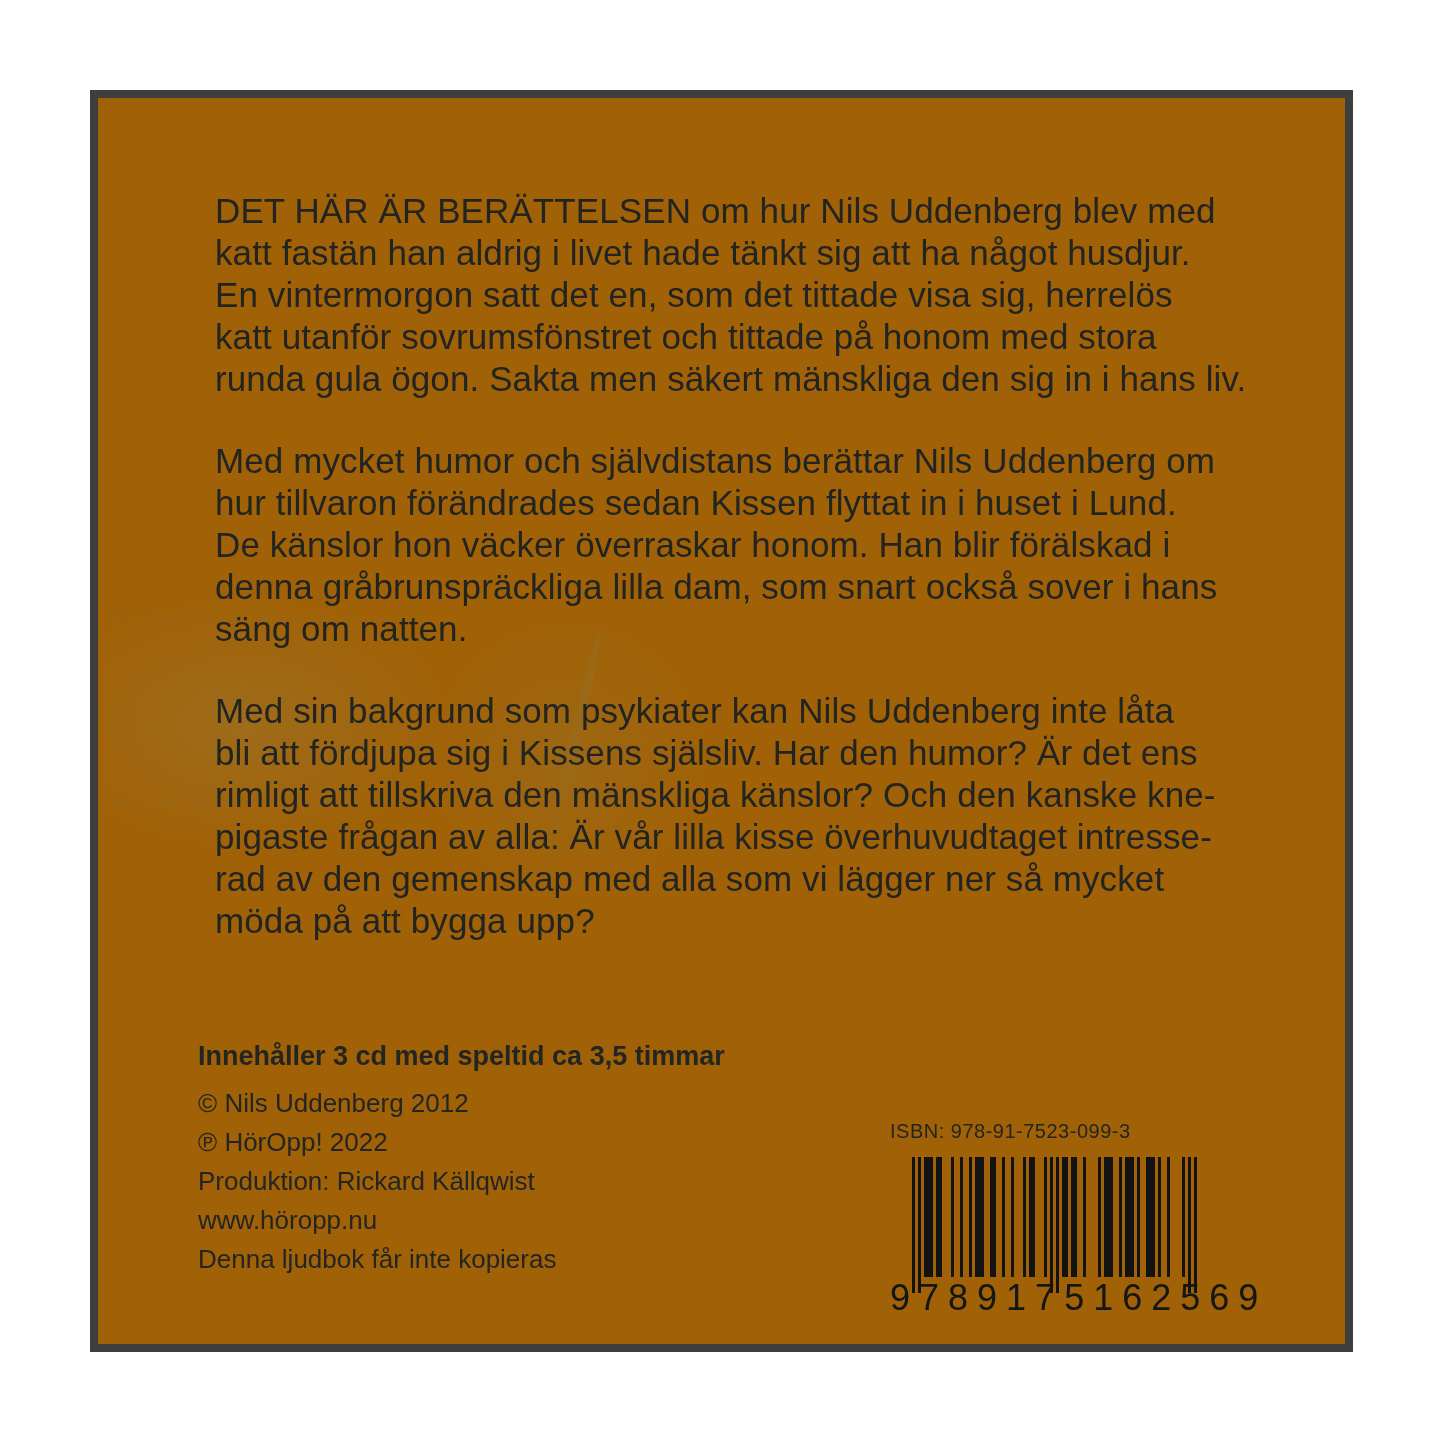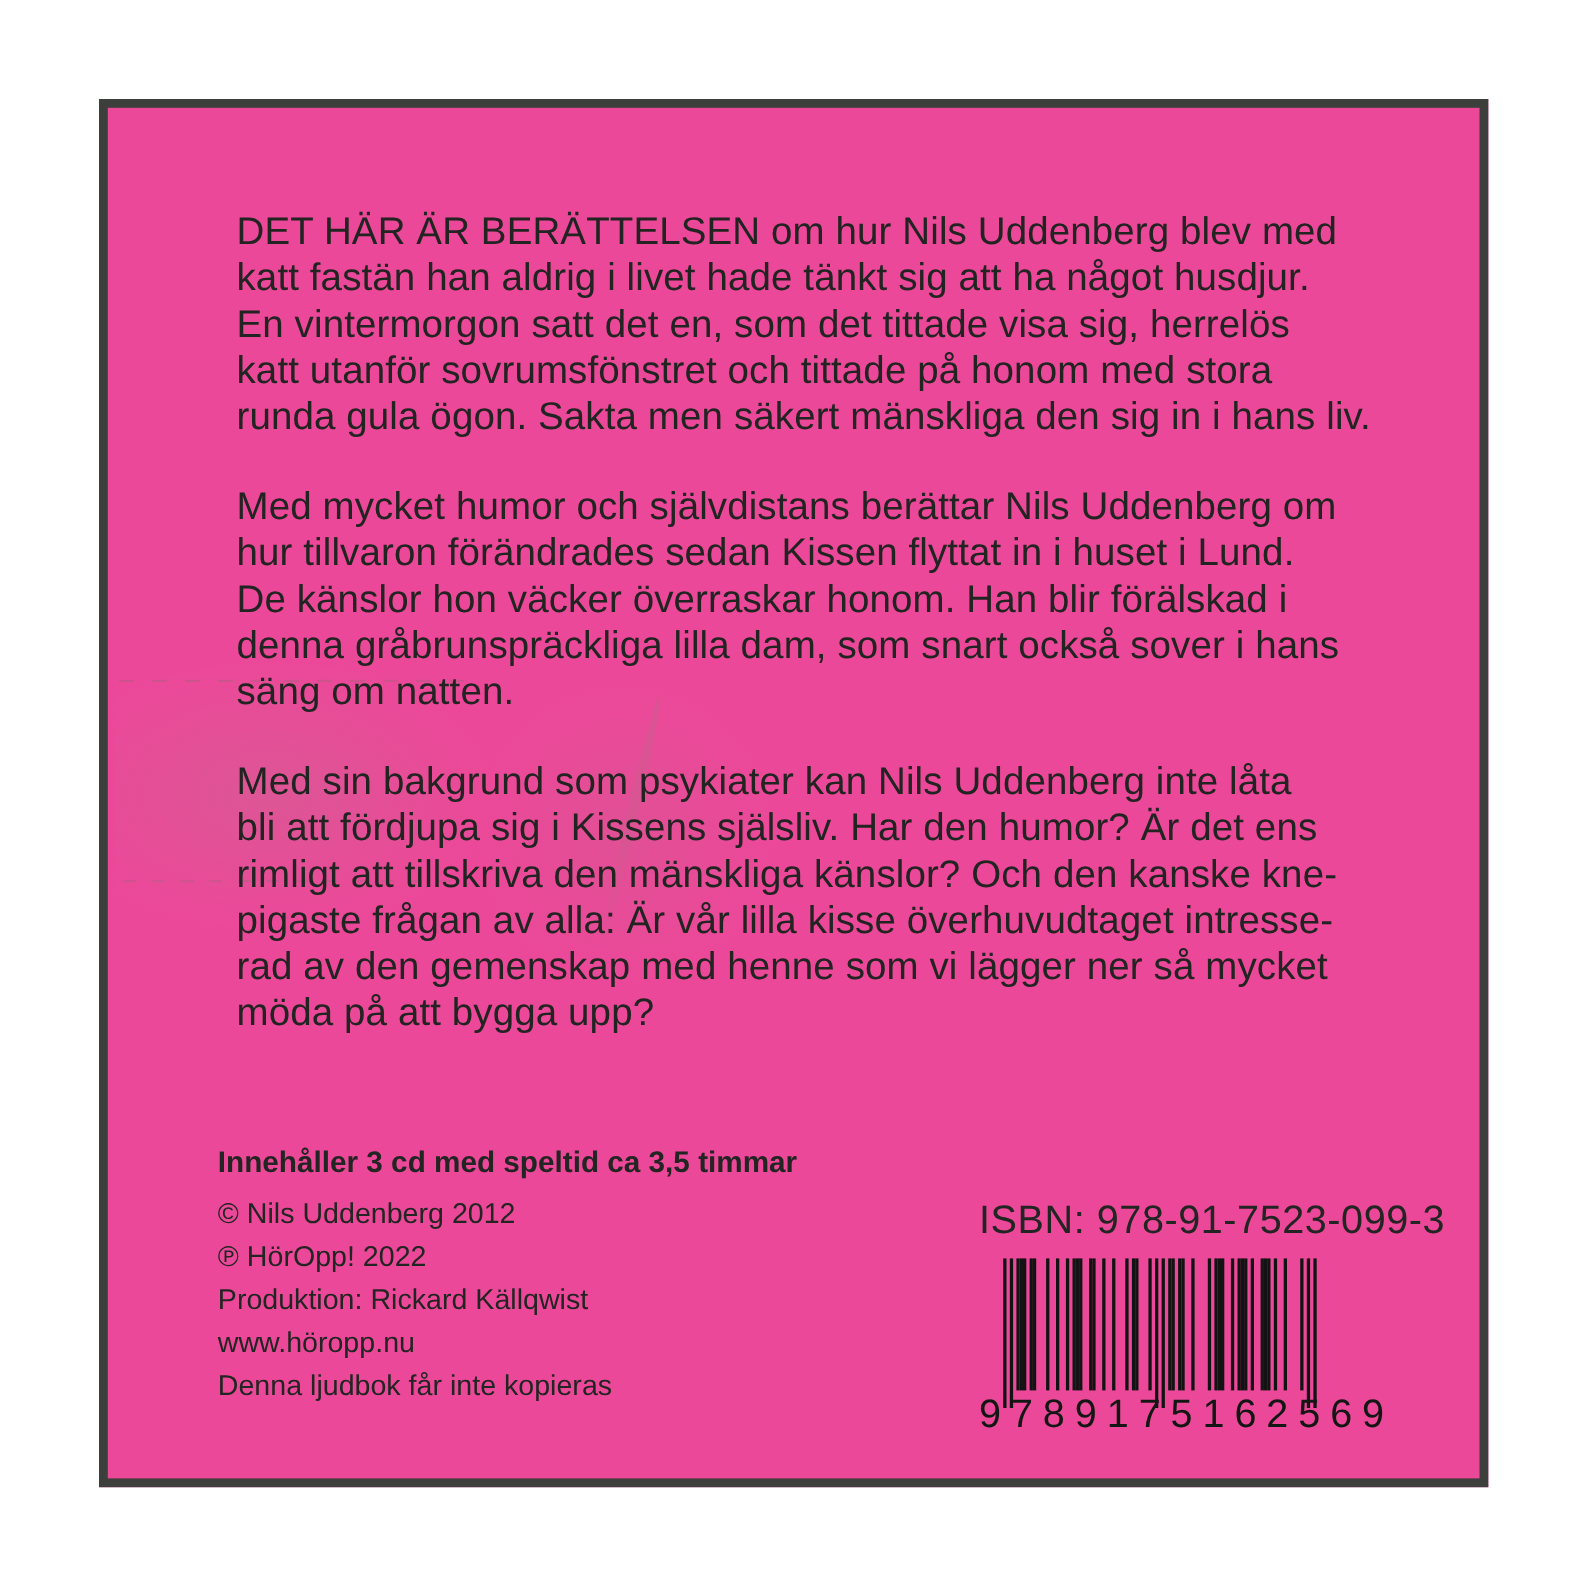--- a/index.html
+++ b/index.html
@@ -9,21 +9,21 @@
     font-family: "Liberation Sans", sans-serif;
     overflow: hidden;
     position: relative;
   }
   .frame {
     position: absolute;
     left: 90px; top: 90px;
     width: 1263px; height: 1262px;
     box-sizing: border-box;
     border: 8px solid #3d3f3d;
-    background: #ec4899;
+    background: #a16207;
   }
   
   .smudge-a {
     position: absolute; left: 6px; top: 500px; width: 350px; height: 250px;
     background: radial-gradient(ellipse at 40% 50%, rgba(140,160,130,0.16), rgba(140,160,130,0) 70%);
     pointer-events: none;
   }
   .smudge-b {
     position: absolute; left: 330px; top: 520px; width: 280px; height: 280px;
     background: radial-gradient(ellipse at 50% 50%, rgba(125,150,120,0.10), rgba(125,150,120,0) 70%);
@@ -77,24 +77,25 @@
   }
   .credit-lines { font-size: 26px; line-height: 39px; }
   .credit-lines .line { white-space: nowrap; }
 
   .isbn-block {
     position: absolute;
     left: 792px; top: 990px;
     width: 330px;
   }
   .isbn-label {
-    font-size: 36px;
+    font-size: 20px;
     color: #222522;
     letter-spacing: 0.5px;
     white-space: nowrap;
+    margin-top: 32px;
   }
   .barcode-bars {
     display: flex;
     align-items: flex-start;
     margin-top: 14px;
     margin-left: 22px;
     height: 138px;
   }
   .barcode-bars .module { width: 3px; height: 120px; }
   .barcode-bars .module.tall { height: 136px; }
@@ -133,21 +134,21 @@
         <div class="line">hur tillvaron förändrades sedan Kissen flyttat in i huset i Lund.</div>
         <div class="line">De känslor hon väcker överraskar honom. Han blir förälskad i</div>
         <div class="line">denna gråbrunspräckliga lilla dam, som snart också sover i hans</div>
         <div class="line">säng om natten.</div>
       </div>
     <div class="para">
         <div class="line">Med sin bakgrund som psykiater kan Nils Uddenberg inte låta</div>
         <div class="line">bli att fördjupa sig i Kissens själsliv. Har den humor? Är det ens</div>
         <div class="line">rimligt att tillskriva den mänskliga känslor? Och den kanske kne-</div>
         <div class="line">pigaste frågan av alla: Är vår lilla kisse överhuvudtaget intresse-</div>
-        <div class="line">rad av den gemenskap med henne som vi lägger ner så mycket</div>
+        <div class="line">rad av den gemenskap med alla som vi lägger ner så mycket</div>
         <div class="line">möda på att bygga upp?</div>
       </div>
   </div>
 
   <div class="credits">
     <div class="contents-line">Innehåller 3 cd med speltid ca 3,5 timmar</div>
     <div class="credit-lines">
         <div class="line">© Nils Uddenberg 2012</div>
         <div class="line">℗ HörOpp! 2022</div>
         <div class="line">Produktion: Rickard Källqwist</div>

